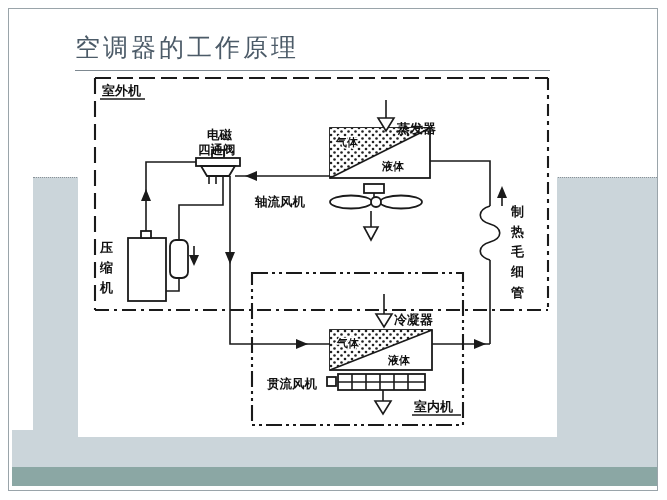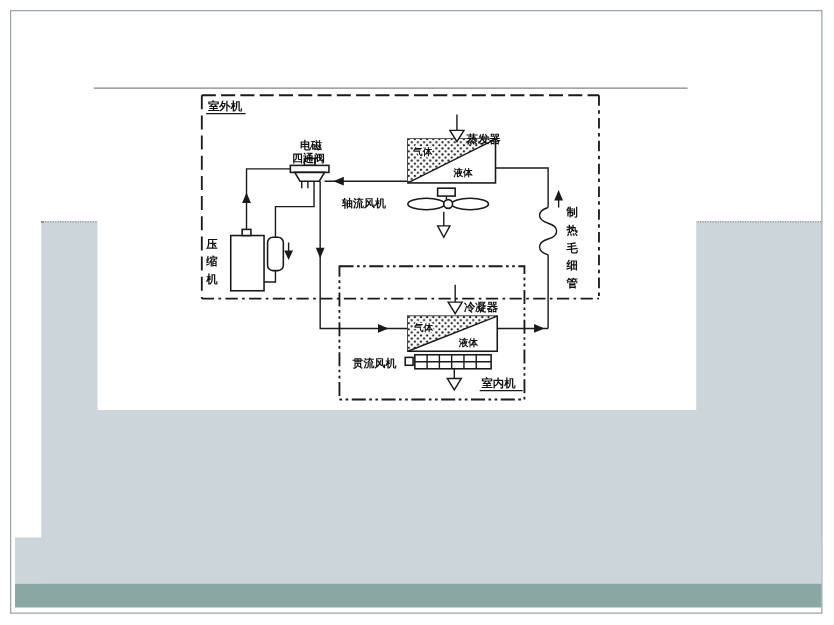--- a/index.html
+++ b/index.html
@@ -7,21 +7,21 @@
          font-family:"Liberation Sans", sans-serif;}
   .slide{position:absolute;left:8px;top:8px;width:650px;height:483px;background:#ffffff;
          border:1px solid #9aa4aa;box-sizing:border-box;}
   .bg-main{position:absolute;left:24px;top:168px;width:624px;height:290px;background:#cbd5da;
            border-top:1px dotted #8a9298;box-sizing:border-box;}
   .bg-strip{position:absolute;left:3px;top:421px;width:645px;height:37px;background:#cbd5da;}
   .bg-teal{position:absolute;left:3px;top:458px;width:645px;height:19px;background:#8ba7a4;}
   .title{position:absolute;left:66px;top:22px;font-family:"Liberation Serif", serif;
          font-size:25px;letter-spacing:3px;color:#4c5b68;white-space:nowrap;}
   .title-rule{position:absolute;left:66px;top:61px;width:475px;height:1px;background:#7d8890;}
-  .diagram-panel{position:absolute;left:69px;top:63px;width:479px;height:256px;background:#ffffff;}
+  .diagram-panel{position:absolute;left:69px;top:63px;width:479px;height:365px;background:#ffffff;}
   .diagram-panel svg{position:absolute;left:0;top:0;width:100%;height:100%;}
 
   
   .ln{stroke:#1a1a1a;stroke-width:1.6;fill:none;}
   .sym{fill:#ffffff;stroke:#1a1a1a;stroke-width:1.8;}
   .dashbox{stroke:#1a1a1a;stroke-width:2.1;fill:none;}
   .solid-arrow{fill:#1a1a1a;stroke:none;}
   .air-arrow{fill:#ffffff;stroke:#1a1a1a;stroke-width:1.6;}
   text.lbl{font:bold 13px "Liberation Sans", sans-serif;fill:#111111;}
   text.md{font:bold 12.5px "Liberation Sans", sans-serif;fill:#111111;}
@@ -32,20 +32,21 @@
 </head>
 <body>
 
 <div class="stage">
   <div class="slide">
 
     <div class="bg-main"></div>
     <div class="bg-strip"></div>
     <div class="bg-teal"></div>
 
+    <div class="title">空调器的工作原理</div>
     <div class="title-rule"></div>
 
     <div class="diagram-panel">
       <svg viewBox="78 72 479 365" xmlns="http://www.w3.org/2000/svg">
         <defs>
           <pattern id="dotp" width="7" height="7" patternUnits="userSpaceOnUse">
             <rect width="7" height="7" fill="#ffffff"></rect>
             <circle cx="2" cy="2" r="1.3" fill="#222222"></circle>
             <circle cx="5.5" cy="5.5" r="1.3" fill="#222222"></circle>
           </pattern>

